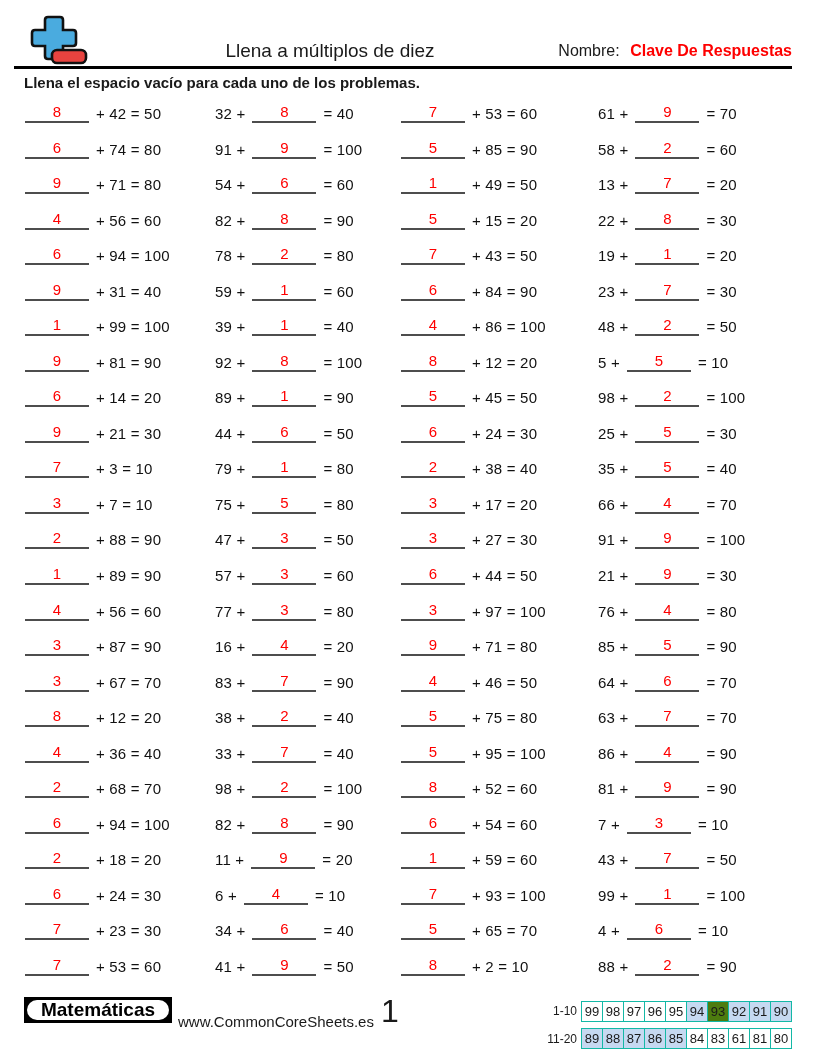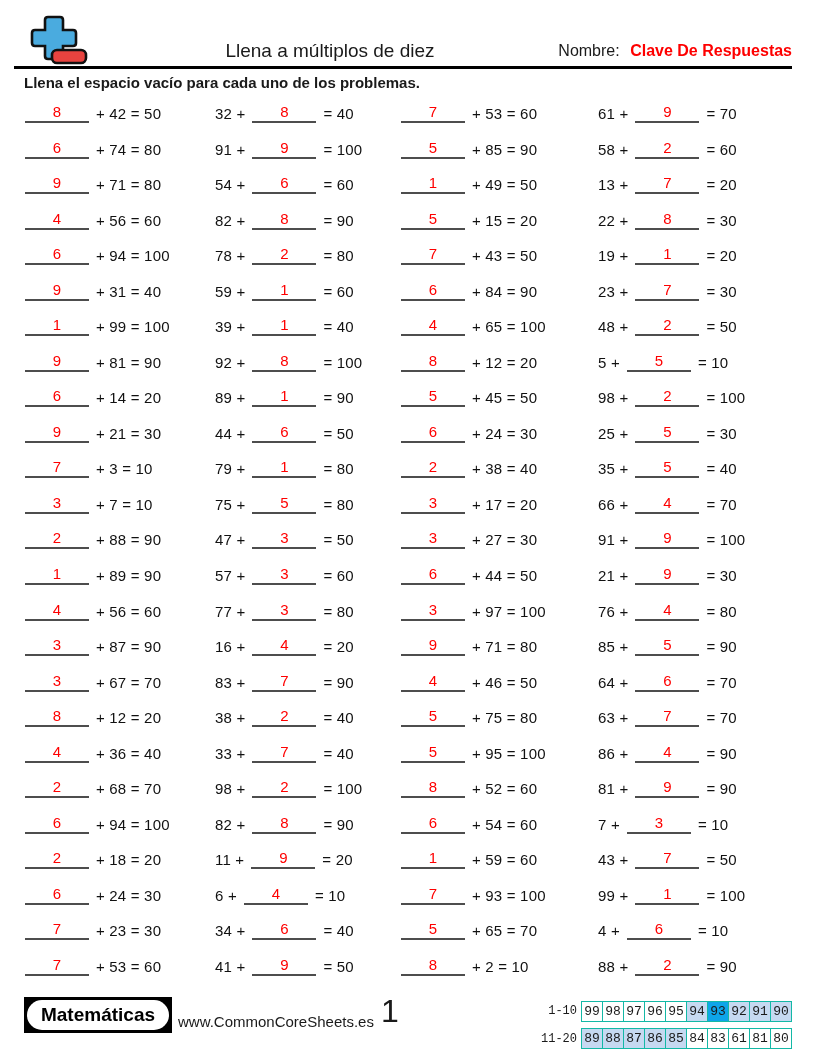--- a/index.html
+++ b/index.html
@@ -30,32 +30,32 @@
   .blank {
     display:inline-block; width:64px; text-align:center;
     border-bottom:2px solid #4d4d4d; padding-bottom:2px; margin:0 7px;
     color:var(--answer-red,#fe0000); line-height:15px;
   }
   .blank.first { margin-left:1px; }
   .expr { letter-spacing:0.2px; }
 
   
   .brand-box {
-    position:absolute; left:24px; top:997px; width:148px; height:36px;
+    position:absolute; left:24px; top:997px; width:148px; height:26px;
     background:#000; display:flex; padding:3px;
   }
   .brand-pill {
     flex:1; background:#fff; border-radius:16px; display:flex;
     align-items:center; justify-content:center;
     font-weight:bold; font-size:19px; color:#000;
   }
   .website { position:absolute; left:178px; top:1013px; font-size:15px; color:#1a1a1a; }
   .page-number { position:absolute; left:390px; top:993px; transform:translateX(-50%); font-size:32px; }
   .score { position:absolute; right:24px; top:997px; }
-  .score-row { display:flex; align-items:center; height:28px;font-family:Liberation Mono, monospace; }
+  .score-row { display:flex; align-items:center; height:28px; }
   .score-row + .score-row .score-cell { margin-top:-1px; }
   .score-label { width:42px; text-align:right; padding-right:5px; font-size:12px; }
   .score-cell {
     width:22px; height:21px; border:1px solid #14b8a6; margin-left:-1px;
     font-size:13px; display:flex; align-items:center; justify-content:center;
     background:#fff;
   }
 </style>
 </head>
 <body>
@@ -325,21 +325,21 @@
       <div class="problem">
         <span class="blank first"><span class="">7</span></span>
         <span class="expr">+ 43 = 50</span>
       </div>
       <div class="problem">
         <span class="blank first"><span class="">6</span></span>
         <span class="expr">+ 84 = 90</span>
       </div>
       <div class="problem">
         <span class="blank first"><span class="">4</span></span>
-        <span class="expr">+ 65 = 100</span>
+        <span class="expr">+ 86 = 100</span>
       </div>
       <div class="problem">
         <span class="blank first"><span class="">8</span></span>
         <span class="expr">+ 12 = 20</span>
       </div>
       <div class="problem">
         <span class="blank first"><span class="">5</span></span>
         <span class="expr">+ 45 = 50</span>
       </div>
       <div class="problem">
@@ -541,21 +541,21 @@
 
   <div class="score" id="score-table">
       <div class="score-row">
         <span class="score-label">1-10</span>
         <span class="score-cell">99</span>
         <span class="score-cell">98</span>
         <span class="score-cell">97</span>
         <span class="score-cell">96</span>
         <span class="score-cell">95</span>
         <span class="score-cell" style="background: rgb(198, 217, 241);">94</span>
-        <span class="score-cell" style="background: #0ea5e9;">93</span>
+        <span class="score-cell" style="background: #4d7c0f;">93</span>
         <span class="score-cell" style="background: rgb(198, 217, 241);">92</span>
         <span class="score-cell" style="background: rgb(198, 217, 241);">91</span>
         <span class="score-cell" style="background: rgb(198, 217, 241);">90</span>
       </div>
       <div class="score-row">
         <span class="score-label">11-20</span>
         <span class="score-cell" style="background: rgb(198, 217, 241);">89</span>
         <span class="score-cell" style="background: rgb(198, 217, 241);">88</span>
         <span class="score-cell" style="background: rgb(198, 217, 241);">87</span>
         <span class="score-cell" style="background: rgb(198, 217, 241);">86</span>

